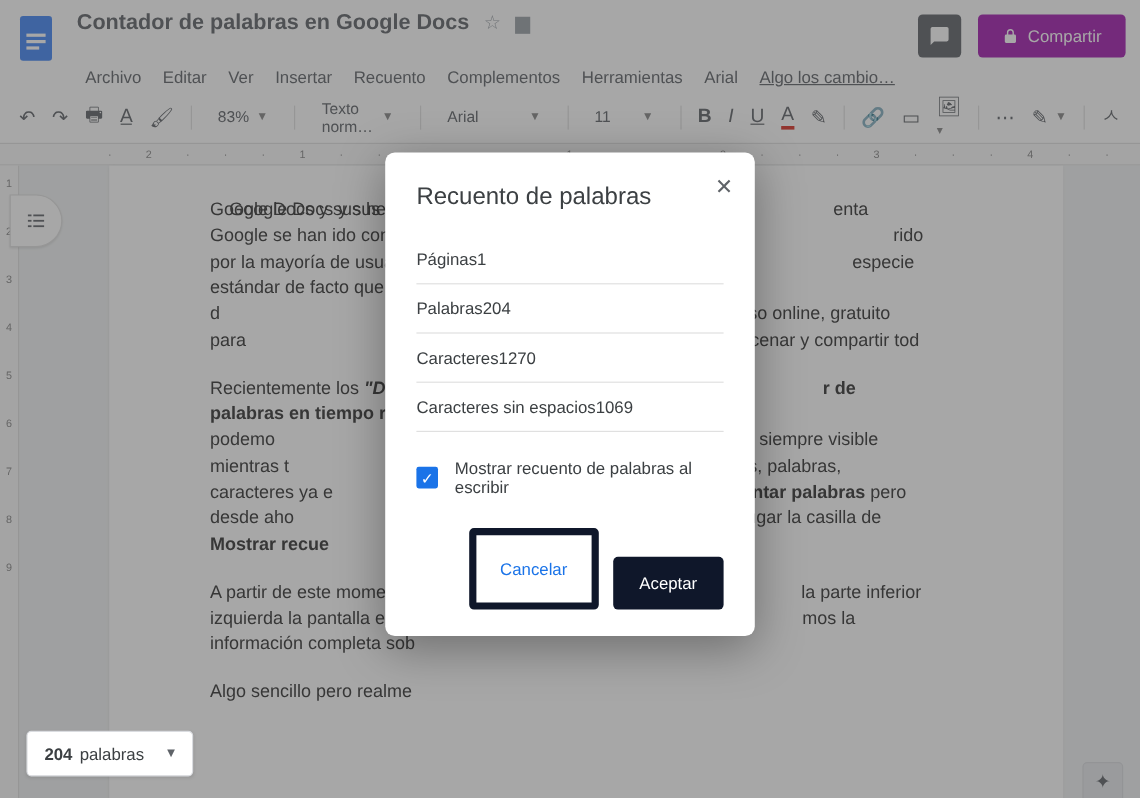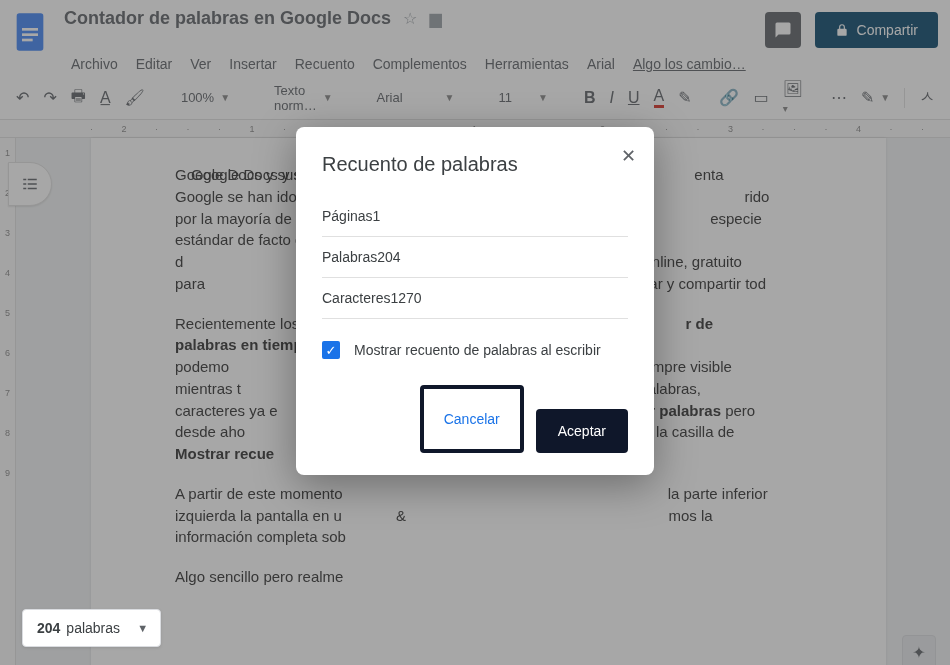--- a/index.html
+++ b/index.html
@@ -26,21 +26,21 @@
   .star-icon, .folder-icon { color: #9aa0a6; font-size: 16px; }
   .menu-row { display: flex; gap: 4px; margin-top: 23px; }
   .menu-item { font-size: 14px; color: #5f6368; padding: 4px 7px; cursor: pointer; }
   .menu-status { font-size: 14px; color: #5f6368; padding: 4px 7px; text-decoration: underline; }
   .header-right { display: flex; align-items: center; gap: 14px; padding-top: 4px; }
   .comment-btn {
     width: 36px; height: 36px; background: #5f6368; border-radius: 4px;
     display: flex; align-items: center; justify-content: center; color: #fff;
   }
   .share-btn {
-    background: #0c4a6e; color:#fff; border:none; border-radius: 4px;
+    background: #a21caf; color:#fff; border:none; border-radius: 4px;
     padding: 10px 20px; font-size: 14px; font-weight: 500;
     display: flex; align-items: center; gap: 8px; cursor: pointer;
   }
   
   .toolbar {
     display: flex; align-items: center; gap: 14px; padding: 8px 16px;
     border-bottom: 1px solid #e0e0e0; background: #fff; height: 44px;
   }
   .t-icon { color: #5f6368; font-size: 16px; cursor: pointer; }
   .t-sep { width:1px; height:20px; background:#e0e0e0; }
@@ -82,21 +82,21 @@
   .page b { font-weight:700; }
   .page .i { font-style: italic; }
 
   
   .overlay {
     position:absolute; inset:0; background:rgba(60,60,60,.45);
     display:flex; align-items:flex-start; justify-content:center;
   }
   
   .dialog {
-    background:#fff; width:358px; border-radius:8px;
+    background:#fff; width:308px; border-radius:8px;
     margin-top:127px; padding: 26px 26px 22px 26px;
     box-shadow: 0 10px 40px rgba(0,0,0,.35);
     position:relative;
     font-family: Arial, sans-serif;
   }
   .dialog-title { font-size:20px; color:#3c4043; margin-bottom: 20px; }
   .close-x {
     position:absolute; top:18px; right:18px; color:#5f6368;
     font-size:18px; cursor:pointer; background:none; border:none;
   }
@@ -107,21 +107,21 @@
   .stat-row:last-of-type { border-bottom:1px solid #e0e0e0; }
   .check-row { display:flex; align-items:center; gap:14px; margin-top:22px; margin-bottom: 26px; }
   .checkbox {
     width:18px; height:18px; background:#1a73e8; border-radius:2px;
     display:flex; align-items:center; justify-content:center; color:#fff;
     font-size:13px; flex-shrink:0;
   }
   .check-label { font-size:14px; color:#3c4043; }
   .dialog-buttons { display:flex; justify-content:flex-end; gap:12px; }
   .btn-cancel {
-    border:4px solid #0f172a; background:#fff; color:#1a73e8;
+    border:6px solid #0f172a; background:#fff; color:#1a73e8;
     padding: 10px 20px; border-radius:4px; font-size:14px; cursor:pointer;
   }
   .btn-accept {
     border:none; background:#0f172a; color:#fff;
     padding: 14px 22px; border-radius:4px; font-size:14px; cursor:pointer;margin-top:24px;
   }
   
   .wc-footer {
     position:absolute; left:22px; bottom:18px;
     background:#fff; border:1px solid #dadce0; border-radius:4px;
@@ -185,21 +185,21 @@
 </div>
 
 <div class="toolbar">
   <span class="t-icon">↶</span>
   <span class="t-icon">↷</span>
   <span class="t-icon">🖶</span>
   <span class="t-icon">A̲</span>
   <span class="t-icon">🖌</span>
   <span class="t-sep"></span>
   <span class="t-select">
-      <span>100%</span>
+      <span>83%</span>
       <span class="caret">▼</span>
     </span>
   <span class="t-sep"></span>
   <span class="t-select">
       <span>Texto norm…</span>
       <span class="caret">▼</span>
     </span>
   <span class="t-sep"></span>
   <span class="t-select">
       <span>Arial</span>
@@ -284,20 +284,24 @@
       <span>1</span>
     </div>
     <div class="stat-row">
       <span>Palabras</span>
       <span>204</span>
     </div>
     <div class="stat-row">
       <span>Caracteres</span>
       <span>1270</span>
     </div>
+    <div class="stat-row">
+      <span>Caracteres sin espacios</span>
+      <span>1069</span>
+    </div>
 
     <div class="check-row">
       <div class="checkbox">✓</div>
       <span class="check-label">Mostrar recuento de palabras al escribir</span>
     </div>
 
     <div class="dialog-buttons">
       <button class="btn-cancel">Cancelar</button>
       <button class="btn-accept">Aceptar</button>
     </div>

